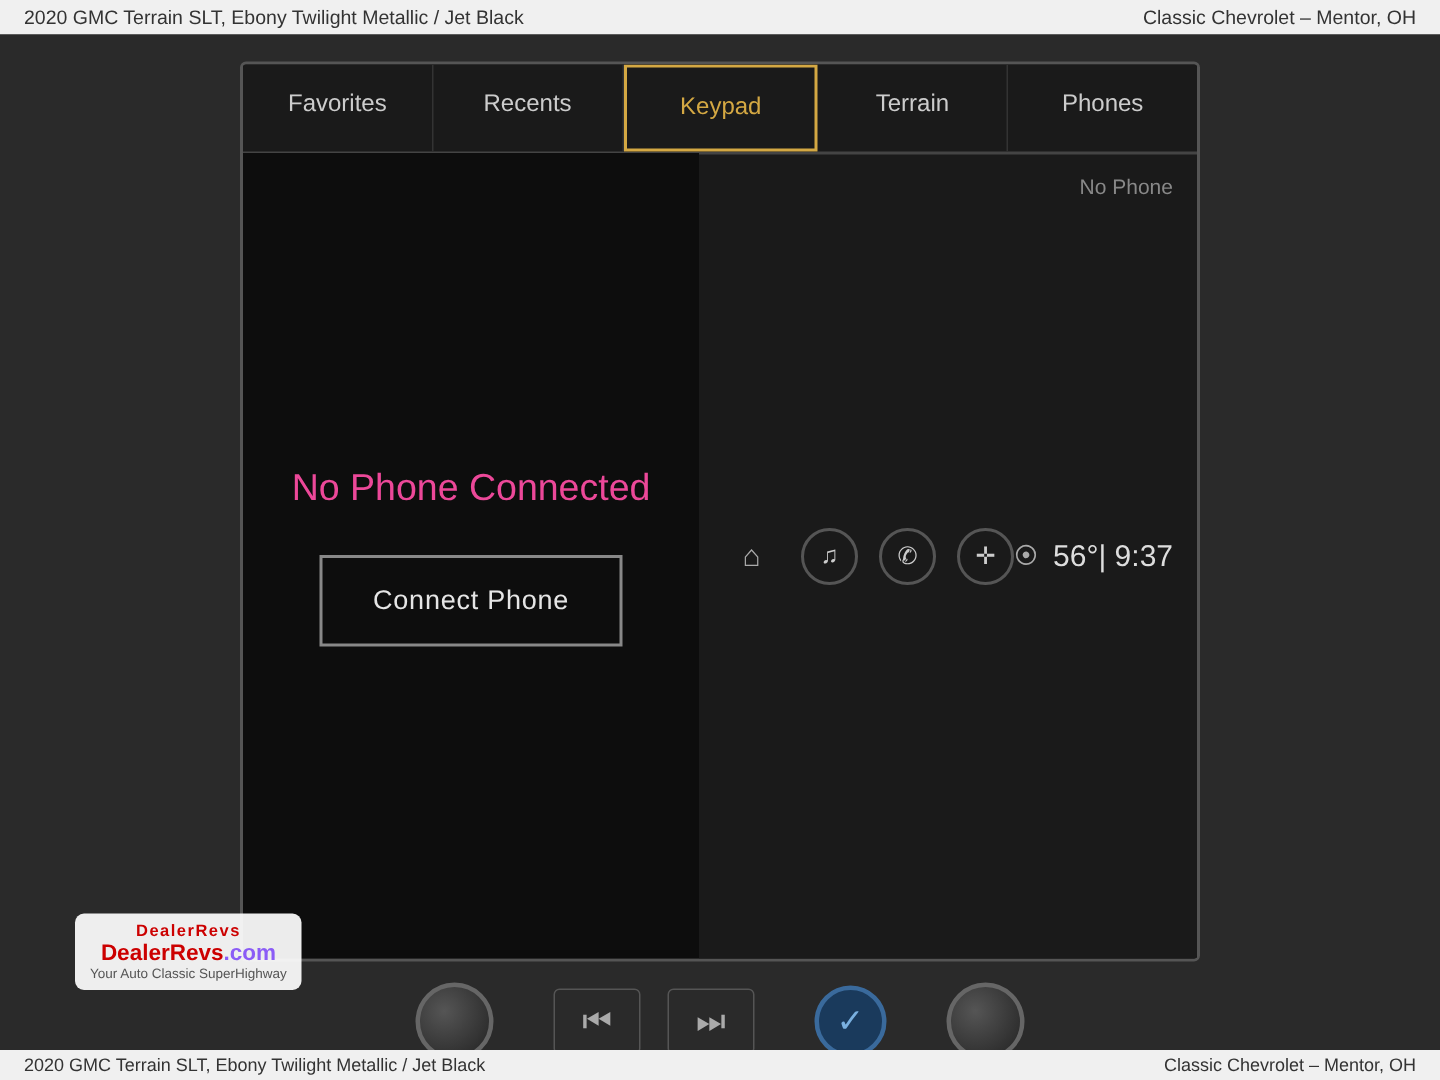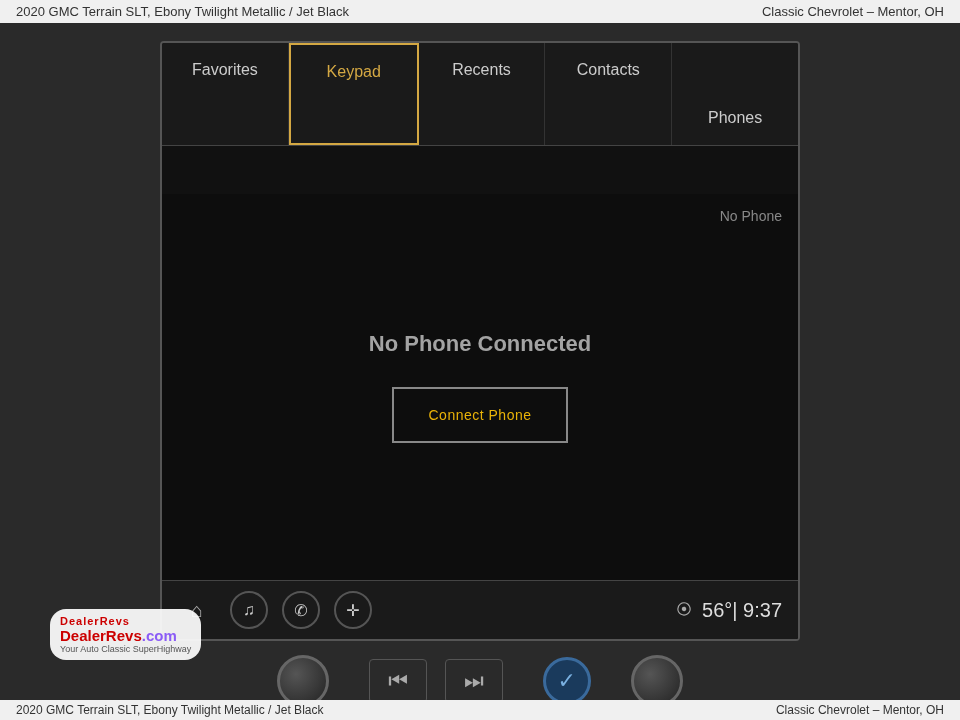--- a/index.html
+++ b/index.html
@@ -40,21 +40,20 @@
     .screen-wrapper {
       width: 640px;
       margin-top: 8px;
       background: #111;
       border: 2px solid #555;
       border-radius: 4px;
       overflow: hidden;
       flex: 1;
       display: flex;
       flex-direction: column;
-      gap: 48px;
     }
 
     
     .tab-bar {
       display: flex;
       background: #1a1a1a;
       border-bottom: 1px solid #444;
     }
 
     .tab {
@@ -63,35 +62,34 @@
       text-align: center;
       color: #ccc;
       font-size: 16px;
       font-weight: 500;
       cursor: pointer;
       border-right: 1px solid #333;
     }
 
     .tab:last-child {
       border-right: none;
-      margin-top: 48px;
     }
 
     .tab.active {
       color: #d4a843;
       border: 2px solid #d4a843;
       background: #1a1a1a;
     }
 
     
     .content-area {
       flex: 1;
       background: #0d0d0d;
       display: flex;
-      flex-direction: column;
+      flex-direction: row;
       position: relative;
     }
 
     .no-phone-label {
       position: absolute;
       top: 14px;
       right: 16px;
       color: #888;
       font-size: 14px;
     }
@@ -99,30 +97,30 @@
     .content-center {
       flex: 1;
       display: flex;
       flex-direction: column;
       align-items: center;
       justify-content: center;
       gap: 30px;
     }
 
     .no-phone-connected {
-      color: #a3a3a3;
-      font-size: 22px;
-      font-weight: 700;
+      color: #ec4899;
+      font-size: 25px;
+      font-weight: 400;
     }
 
     .connect-phone-btn {
       border: 2px solid #888;
       background: transparent;
-      color: #eab308;
-      font-size: 14px;
+      color: #e5e5e5;
+      font-size: 18px;
       padding: 18px 34px;
       cursor: pointer;
       letter-spacing: 0.5px;
     }
 
     
     .bottom-toolbar {
       background: #1a1a1a;
       border-top: 1px solid #444;
       display: flex;
@@ -190,25 +188,25 @@
       bottom: 0;
       left: 0;
     }
 
     
     .watermark {
       position: absolute;
       bottom: 60px;
       left: 50px;
       background: rgba(255,255,255,0.92);
-      border-radius: 16px;
+      border-radius: 6px;
       padding: 6px 10px;
       display: flex;
       flex-direction: column;
-      align-items: flex-start;
+      align-items: center;
     }
 
     .watermark-top {
       font-size: 11px;
       color: #c00;
       font-weight: bold;
       letter-spacing: 1px;
     }
 
     .watermark-mid {
@@ -278,28 +276,28 @@
 </div>
 
 <div class="main-container">
 
   <div class="screen-wrapper">
 
     <div class="tab-bar">
       <div class="tab">
         <span>Favorites</span>
       </div>
+      <div class="tab">
+        <span>Recents</span>
+      </div>
       <div class="tab active">
         <span>Keypad</span>
       </div>
       <div class="tab">
-        <span>Recents</span>
-      </div>
-      <div class="tab">
-        <span>Contacts</span>
+        <span>Terrain</span>
       </div>
       <div class="tab">
         <span>Phones</span>
       </div>
     </div>
 
     <div class="content-area">
       <span class="no-phone-label">No Phone</span>
 
       <div class="content-center">

